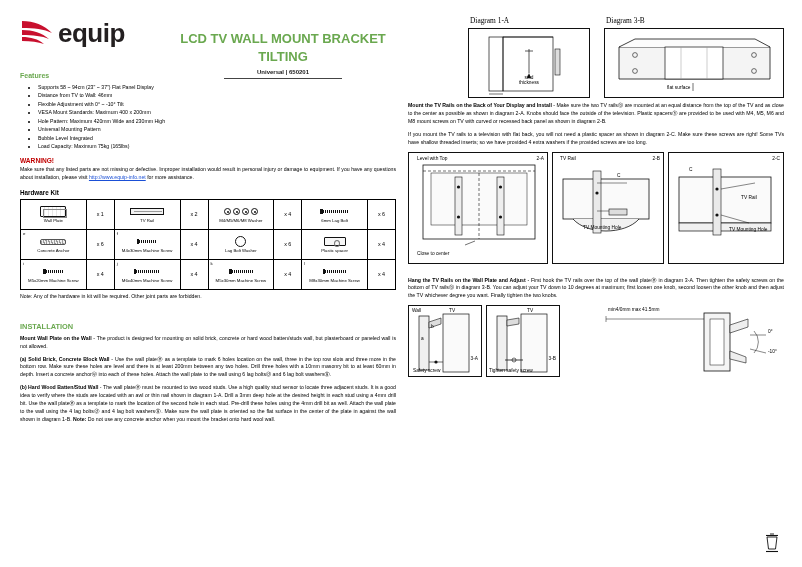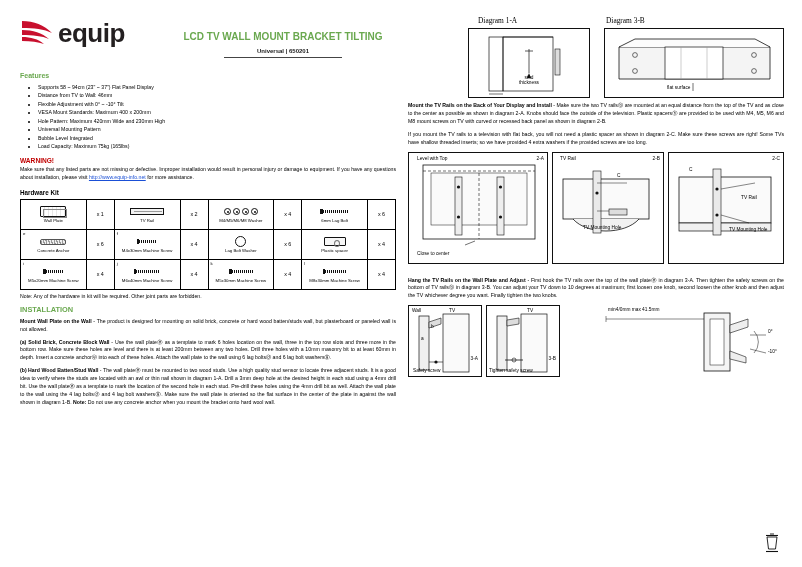--- a/index.html
+++ b/index.html
@@ -14,21 +14,21 @@
     position: relative;
   }
   .page { position:relative; width:802px; height:567px; }
 
   
   .logo-wrap { position:absolute; left:20px; top:14px; width:150px; height:40px; }
   .logo-mark { position:absolute; left:0; top:2px; }
   .logo-text { position:absolute; left:38px; top:4px; font-size:26px; font-weight:bold; letter-spacing:-0.5px; color:#231f20; font-family:"Liberation Sans", sans-serif; }
 
   .title-block { position:absolute; left:168px; top:30px; width:230px; text-align:center; }
-  .title-main { font-size:10px; font-weight:bold; color:#6aa84f; line-height:1.35; }
+  .title-main { font-size:13px; font-weight:bold; color:#6aa84f; line-height:1.35; }
   .title-sub { margin-top:4px; font-size:6px; font-weight:bold; color:#222; }
   .title-rule { margin:3px auto 0; width:118px; border-bottom:1px solid #444; }
 
   
   .left-col { position:absolute; left:20px; top:72px; width:376px; }
   .sec-head { color:#6aa84f; font-weight:bold; font-size:7px; margin:0 0 4px 0; }
   .sec-head.ins { font-size:7.4px; }
   ul.features { margin:0 0 0 10px; padding:0 0 0 8px; list-style:disc; }
   ul.features li { font-size:5.2px; line-height:1.62; }
   p.para { margin:0 0 5px 0; line-height:1.52; text-align:justify; }
@@ -74,21 +74,21 @@
   
   .right-col { position:absolute; left:408px; top:16px; width:376px; }
   .dg-title { font-size:7.4px; font-family:"Liberation Serif", serif; }
   .rp { margin:0 0 5px 0; line-height:1.52; text-align:justify; }
 
   
   .diag-1 { position:relative; height:86px; }
   .frame { border:0.7px solid #111; position:absolute; background:#fff; }
   .d1a { left:60px; top:12px; width:122px; height:70px; }
   .d1b { left:196px; top:12px; width:180px; height:70px; }
-  .lbl-1a { position:absolute; left:62px; top:0px;margin-left:8px; }
+  .lbl-1a { position:absolute; left:62px; top:0px; }
   .lbl-1b { position:absolute; left:198px; top:0px; }
 
   .grid2 { position:relative; height:118px; margin-top:4px; }
   .cellbox { position:absolute; border:0.7px solid #111; background:#fff; overflow:hidden; }
   .cap { position:absolute; font-size:4.8px; }
   .capr { position:absolute; font-size:4.8px; right:3px; }
 
   .grid3 { position:relative; height:76px; margin-top:5px; }
 
   
@@ -285,21 +285,21 @@
             <div class="cell-label">M8x30mm Machine Screw</div>
           </div>
         </td>
         <td class="qty">x 4</td>
       </tr>
     </tbody>
       </table>
 
     <div class="note">Note: Any of the hardware in kit will be required.   Other joint parts are forbidden.</div>
 
-    <div class="sec-head ins" style="margin-top:4px">INSTALLATION</div>
+    <div class="sec-head ins" style="margin-top:21px">INSTALLATION</div>
 
     <p class="para">
       <span class="bold">Mount Wall Plate on the Wall</span><span> - The product is designed for mounting on solid brick, concrete or hard wood batten/studs wall, but plasterboard or paneled wall is not allowed.</span>
     </p>
 
     <p class="para">
       <span class="bold">(a) Solid Brick, Concrete Block Wall</span><span> - Use the wall plateⓐ as a template to mark 6 holes location on the wall, three in the top row slots and three more in the bottom row.   Make sure these holes are level and there is at least 200mm between any two holes. Drill three holes with a 10mm masonry bit to at least 60mm in depth.   Insert a concrete anchorⓔ into each of these holes.   Attach the wall plate to the wall using 6 lag boltsⓓ  and 6 lag bolt washersⓖ.</span>
     </p>
 
     <p class="para">

